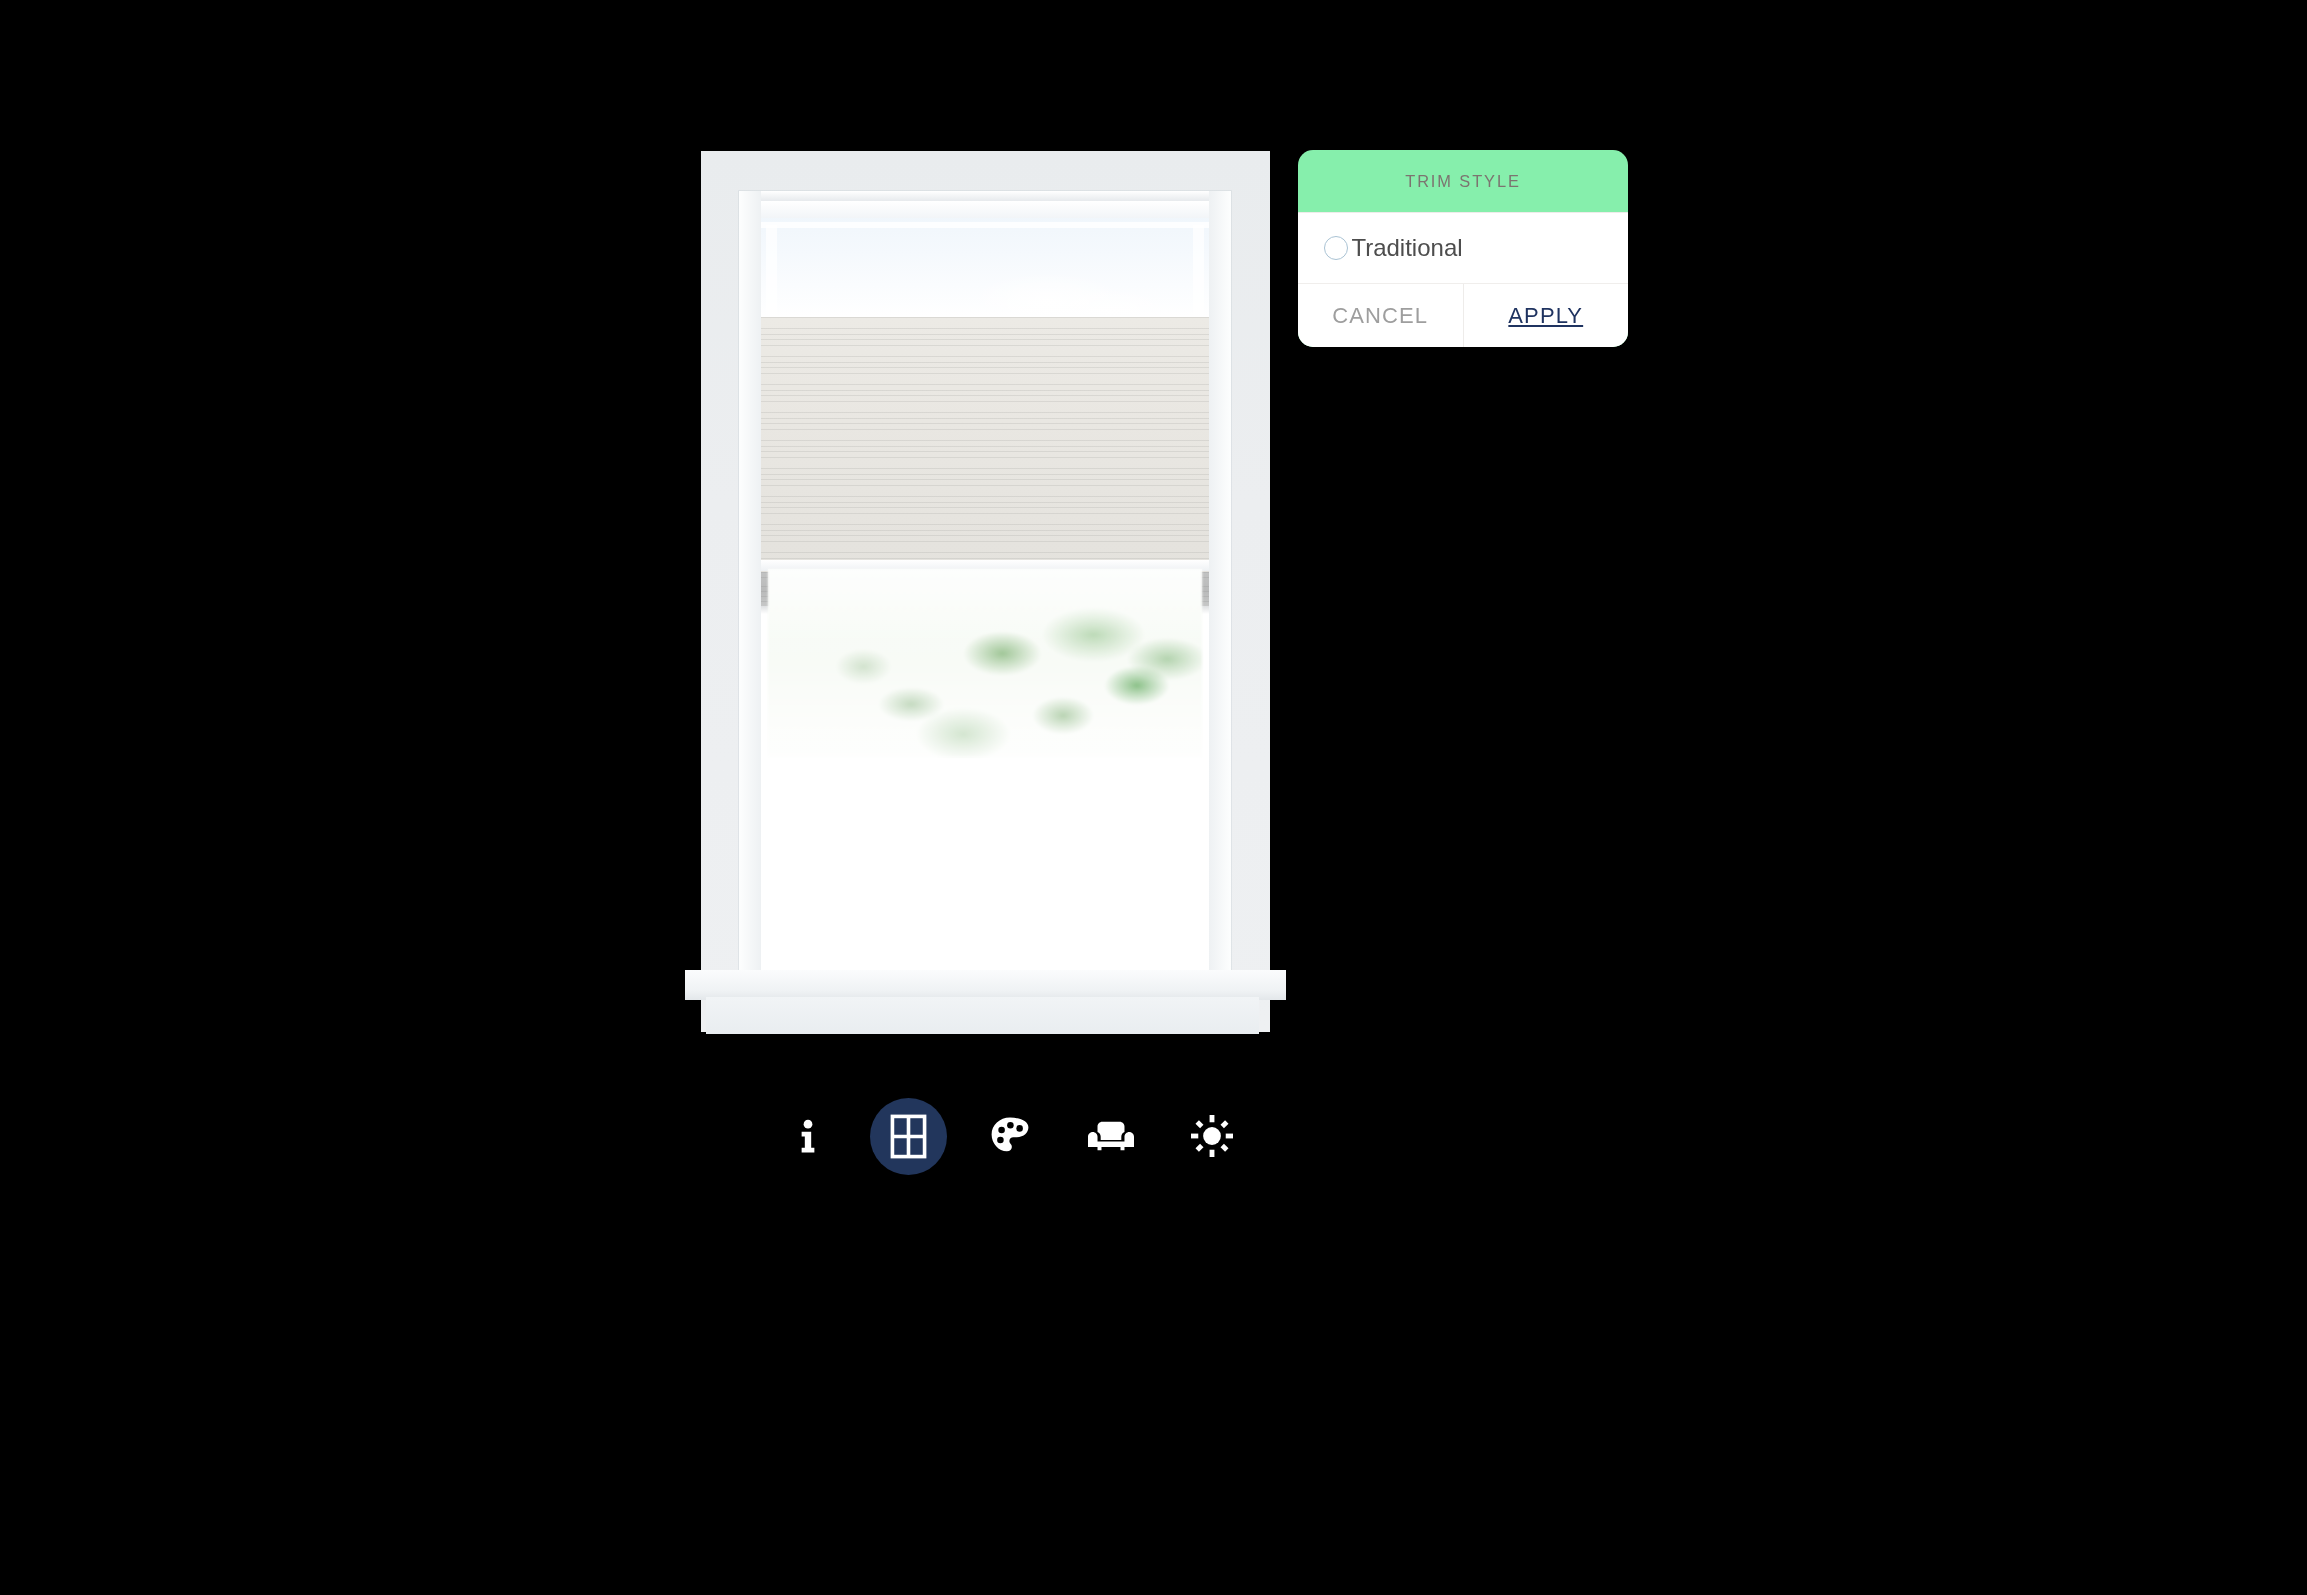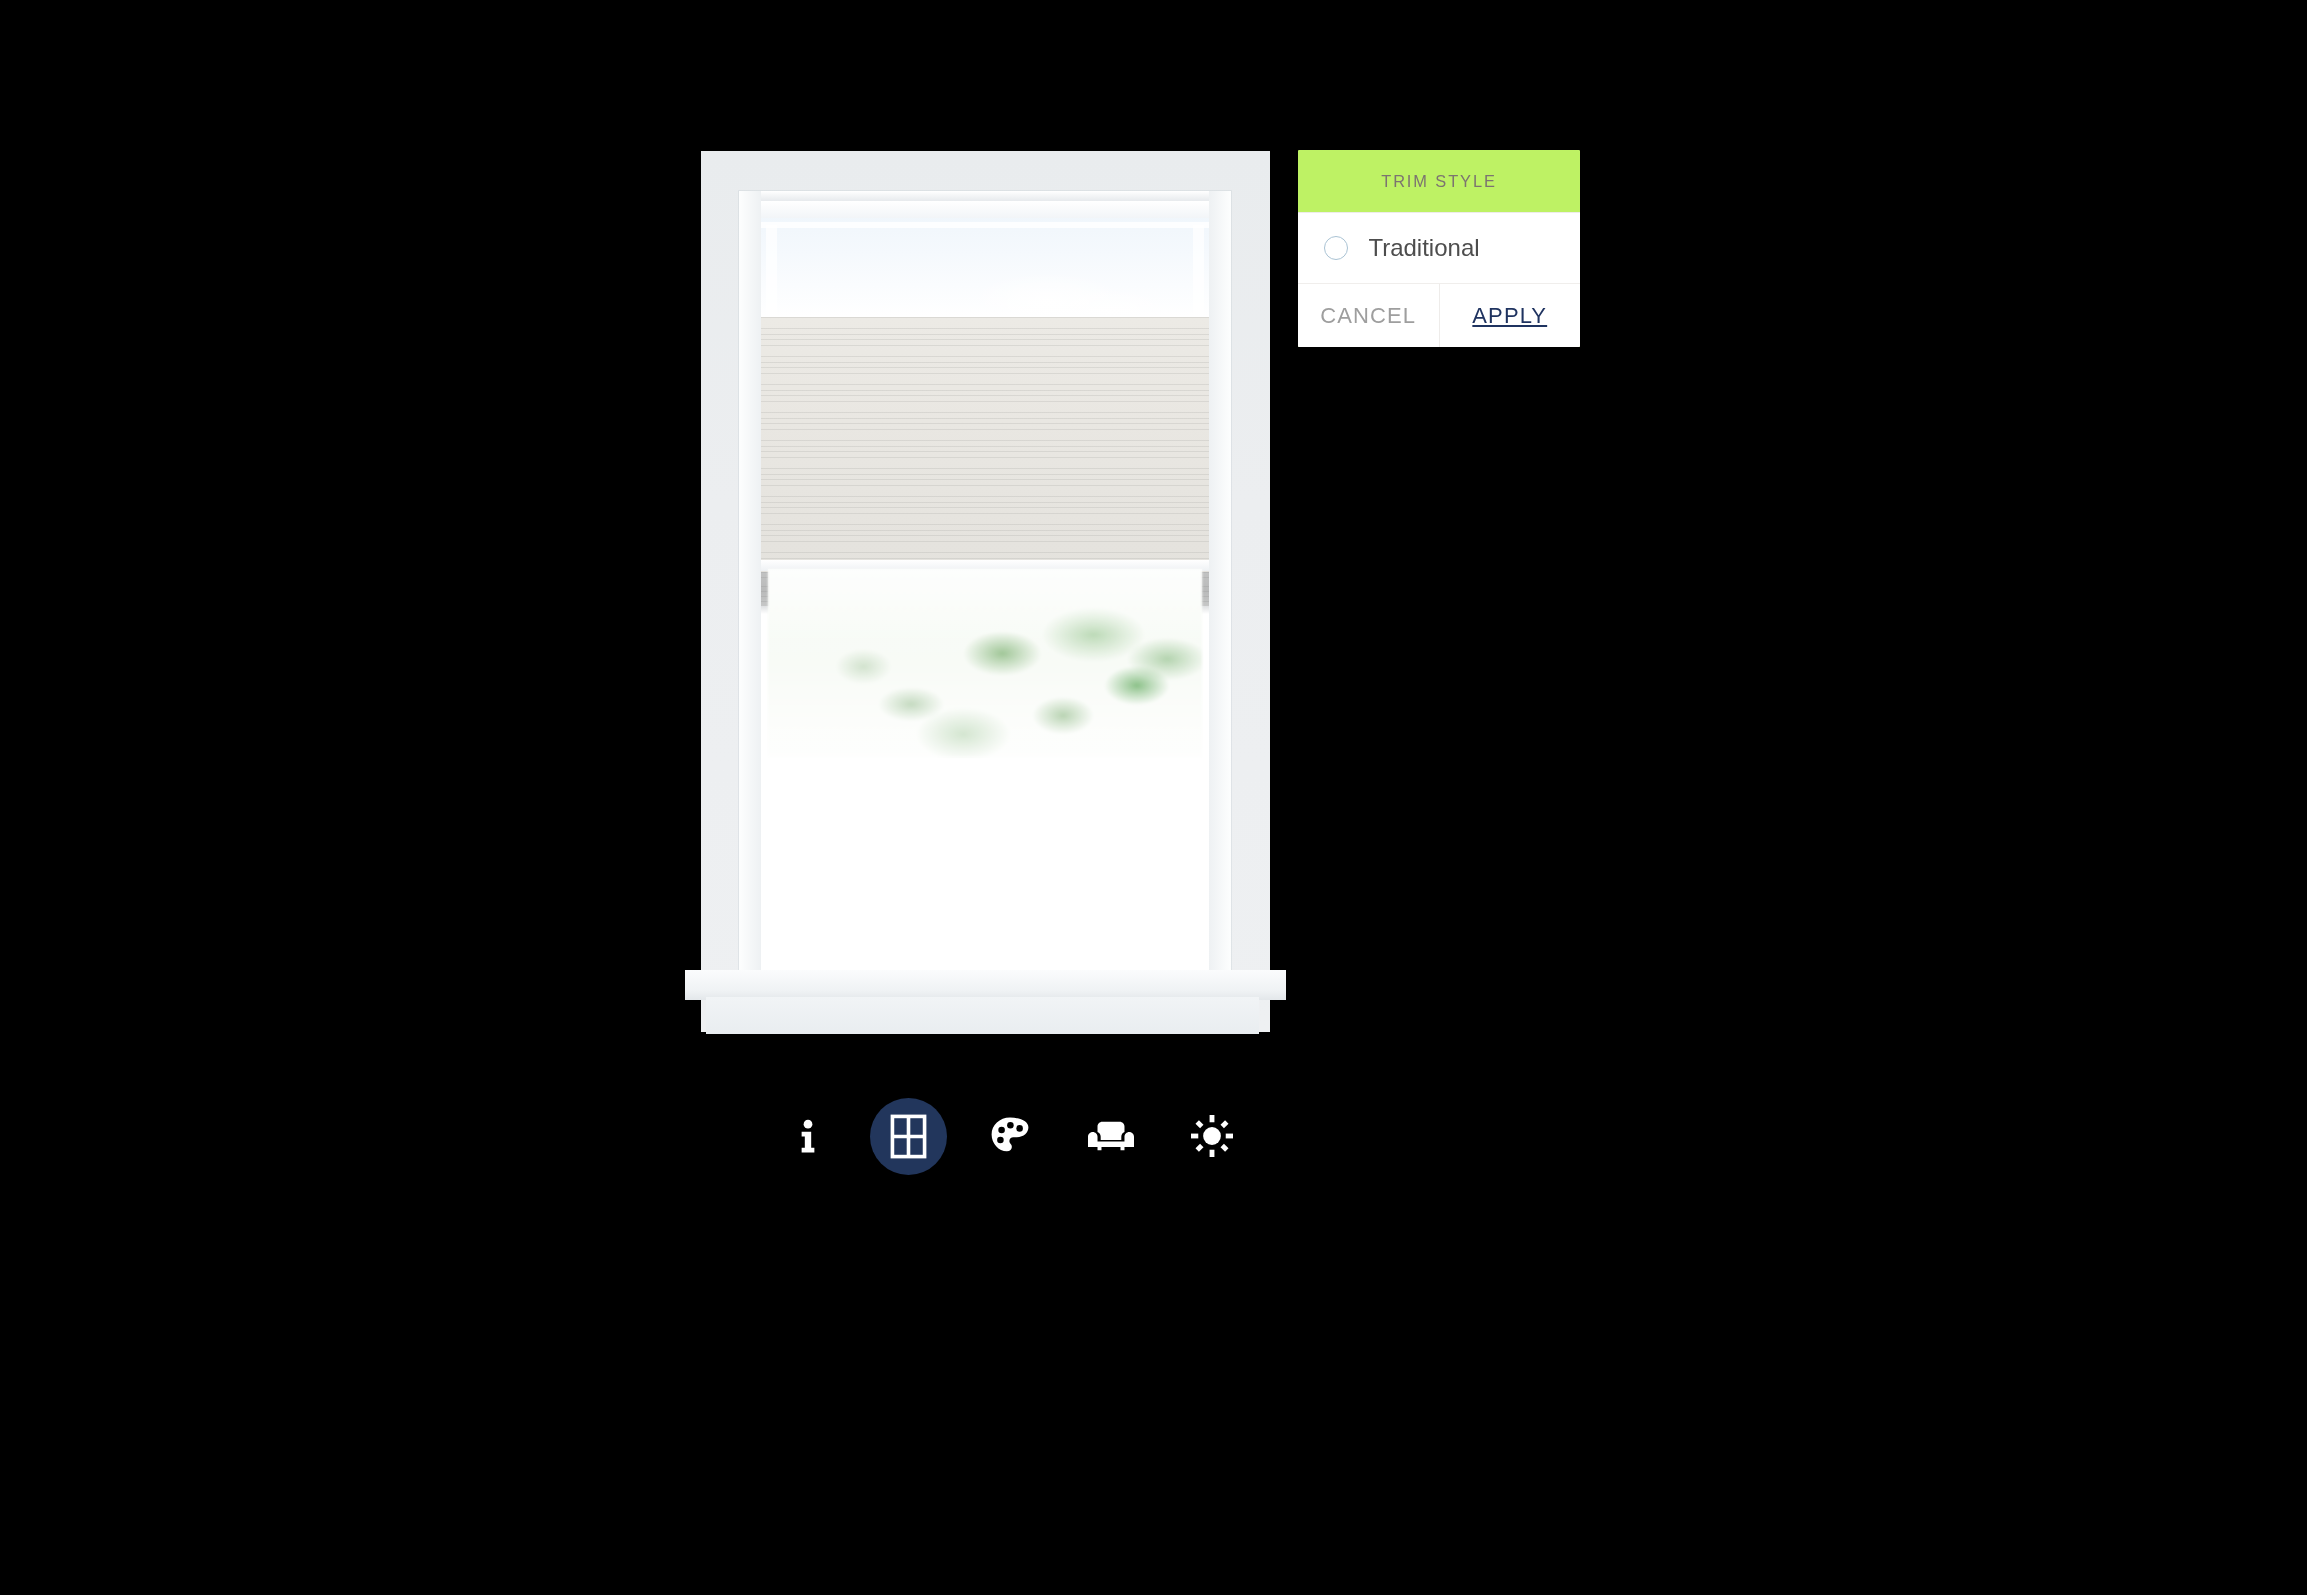--- a/index.html
+++ b/index.html
@@ -197,23 +197,23 @@
     width: 553px;
     height: 37px;
     background: linear-gradient(180deg, #f1f4f6 0%, #e9edf0 100%);
   }
 
   
   #trim-dialog {
     position: absolute;
     left: 1298px;
     top: 150px;
-    width: 282px;
-    background: #bef264;
-    border-radius: 1px;
+    width: 330px;
+    background: #86efac;
+    border-radius: 15px;
     box-shadow: 0 1.6px 8px rgba(0,0,0,.30), 0 0.8px 2.4px rgba(0,0,0,.22);
     overflow: hidden;
   }
   .dlg-header {
     height: 62px;
     display: flex;
     align-items: center;
     justify-content: center;
     border-bottom: 0.8px solid #eeecea;
   }
@@ -250,21 +250,21 @@
   .radio-dot {
     width: 0; height: 0;
     border-radius: 50%;
     background: #07a6d6;
   }
   .opt-row.selected .radio-dot {
     width: 15px;
     height: 15px;
   }
   .opt-label {
-    margin-left: 20px;
+    margin-left: 3px;
     font-size: 24px;
     color: #4d4d4d;
     font-weight: 400;
   }
   .dlg-actions {
     display: flex;
     height: 63px;
   }
   .dlg-btn {
     flex: 1 1 0;

